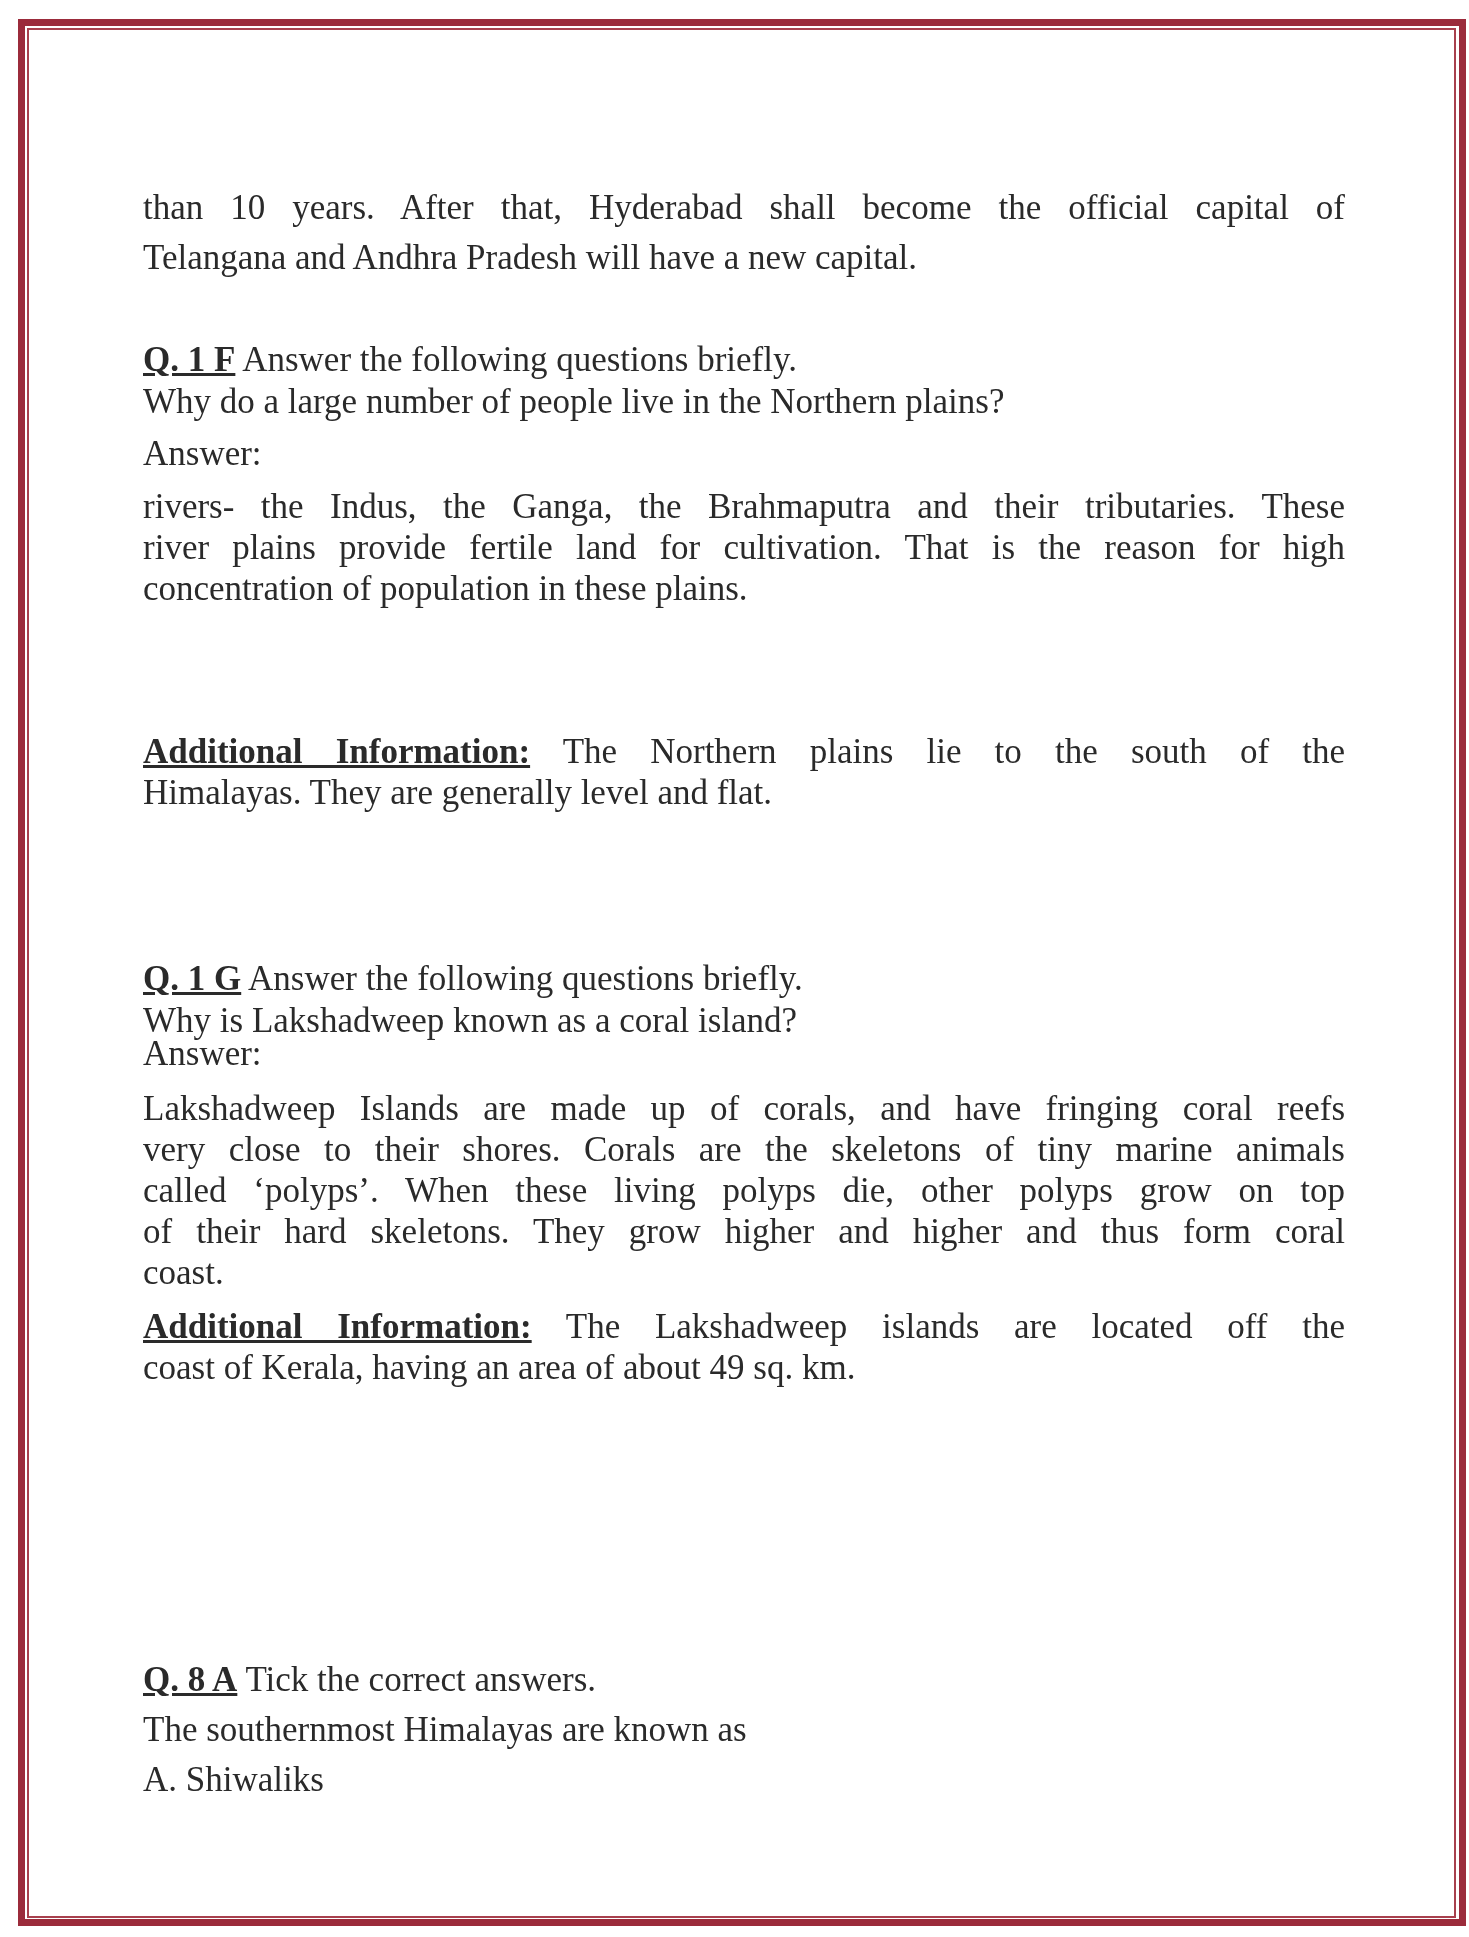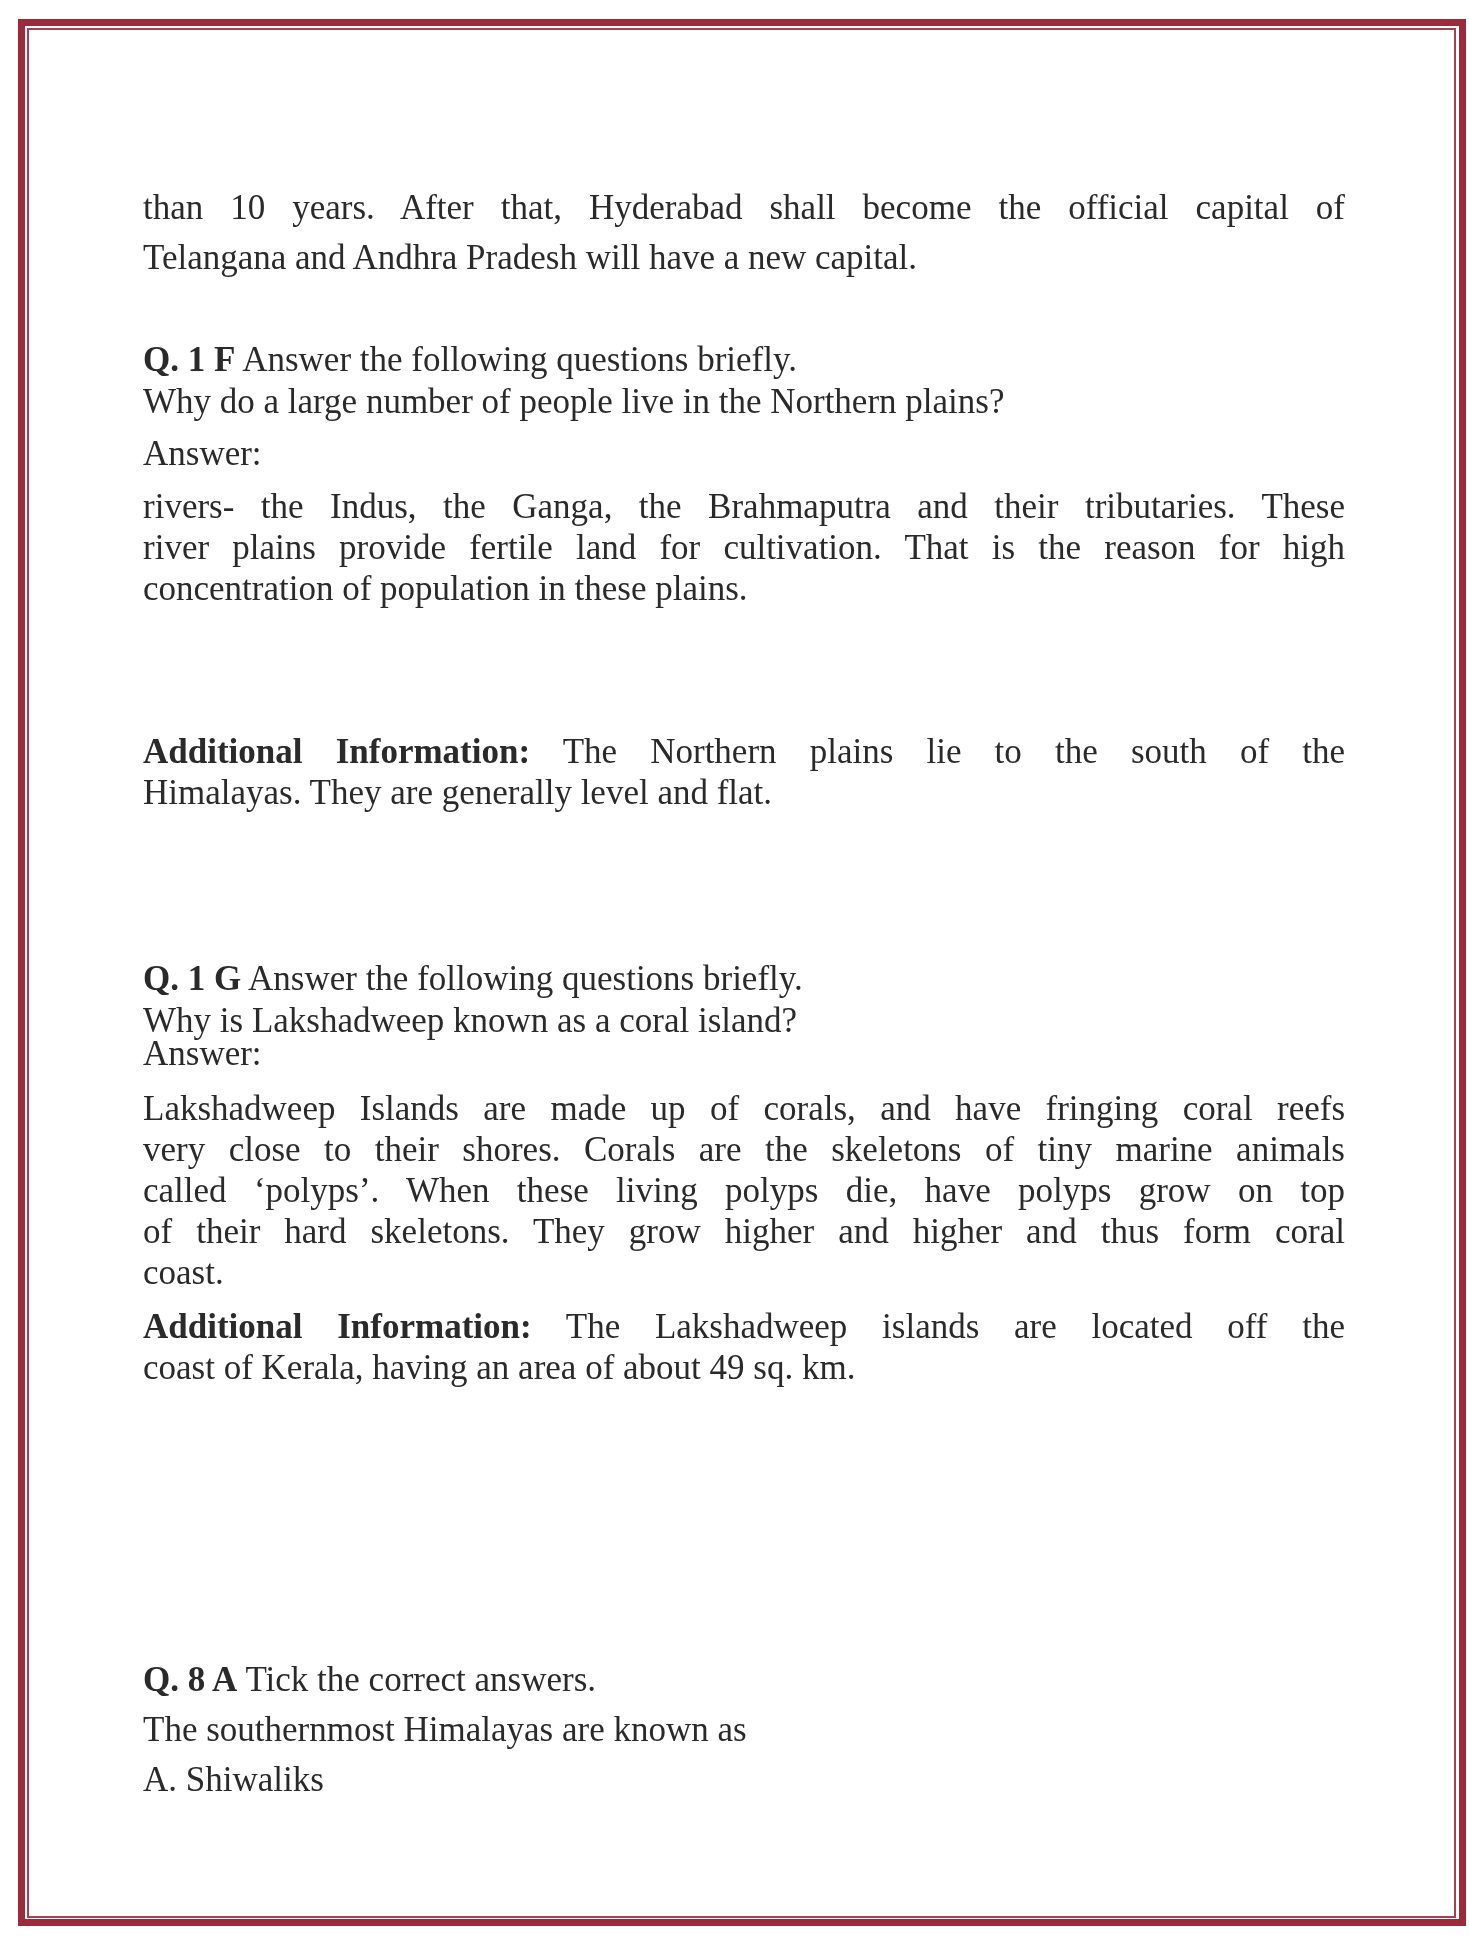--- a/index.html
+++ b/index.html
@@ -43,21 +43,21 @@
   }
   .lh41 { line-height: 41px; }
   .lh42 { line-height: 42px; }
   .lh50 { line-height: 50px; margin-top: 42px; }
   .line { display: block; }
   .line-j {
     display: block;
     text-align: justify;
     text-align-last: justify;
   }
-  .bold { font-weight: bold; }
+  .bold { font-weight: bold; text-decoration: underline; }
 </style>
 </head>
 <body>
 
 <div class="frame-outer"></div>
 <div class="frame-inner"></div>
 
 <div class="block lh50" style="top:141px;">
   <span class="line-j">than 10 years.  After that, Hyderabad  shall become the official capital of</span>
   <span class="line">Telangana  and Andhra  Pradesh will have a new capital.</span>
@@ -97,21 +97,21 @@
   <span class="line">Why is Lakshadweep  known as a coral island?</span>
 </div>
 
 <div class="block lh41" style="top:1033px;">
   <span class="line">Answer:</span>
 </div>
 
 <div class="block lh41" style="top:1088px;">
   <span class="line-j">Lakshadweep  Islands  are made up of corals, and have fringing coral reefs</span>
   <span class="line-j">very close to their shores. Corals are the skeletons of tiny marine animals</span>
-  <span class="line-j">called ‘polyps’. When  these living polyps  die, have polyps  grow on top</span>
+  <span class="line-j">called ‘polyps’. When  these living polyps  die, other polyps  grow on top</span>
   <span class="line-j">of their hard skeletons. They grow higher and higher and thus form coral</span>
   <span class="line">coast.</span>
 </div>
 
 <div class="block lh41" style="top:1306px;">
   <span class="line-j">
     <span class="bold">Additional  Information:</span>
     <span>The Lakshadweep  islands are located off the</span>
   </span>
   <span class="line">coast of Kerala, having an area of about 49 sq. km.</span>

